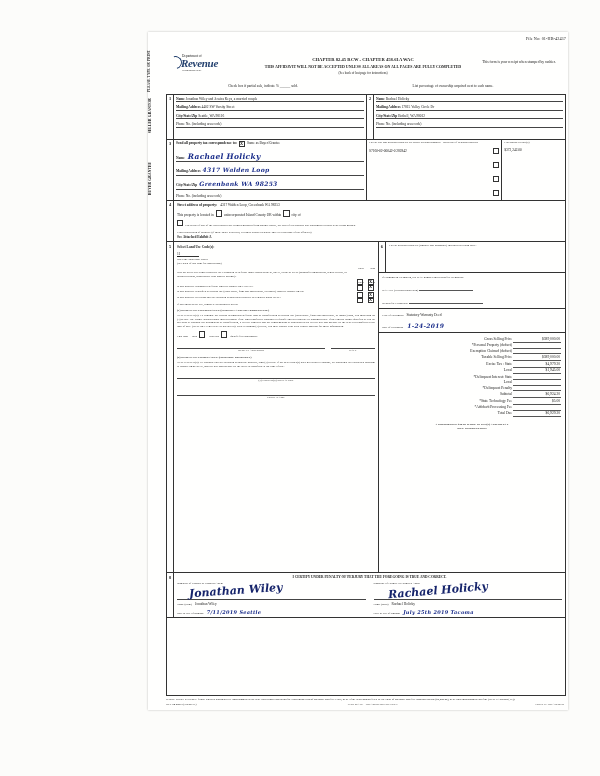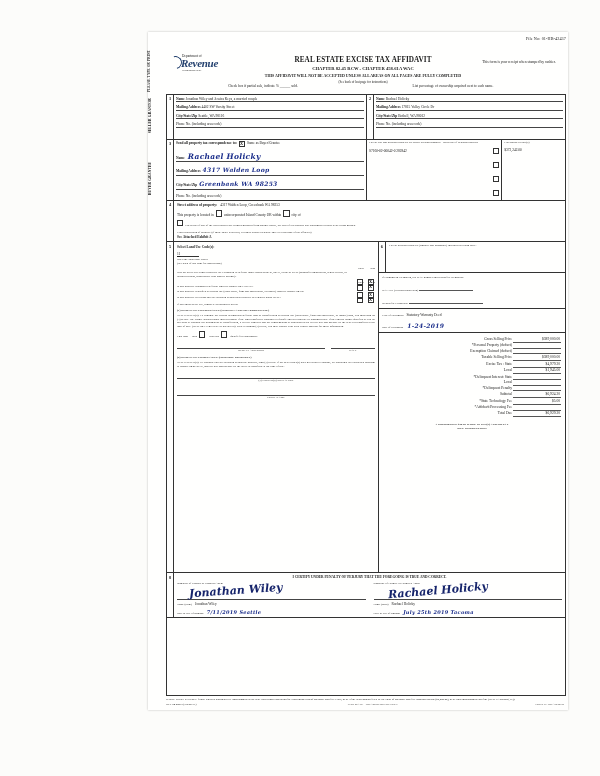--- a/index.html
+++ b/index.html
@@ -147,21 +147,20 @@
     </div>
 
     <div class="logo">
       <div class="swirl"></div>
       <div class="dept" style="margin-left:12px;">Department of</div>
       <div class="rev" style="margin-left:11px;">Revenue</div>
       <div class="wa" style="margin-left:12px;">Washington State</div>
     </div>
 
     <div class="title">
-      <div class="t1">REAL ESTATE EXCISE TAX AFFIDAVIT</div>
       <div class="t2">CHAPTER 82.45 RCW - CHAPTER 458-61A WAC</div>
       <div class="t3">THIS AFFIDAVIT WILL NOT BE ACCEPTED UNLESS ALL AREAS ON ALL PAGES ARE FULLY COMPLETED</div>
       <div class="t4">(See back of last page for instructions)</div>
     </div>
 
     <div class="receipt">This form is your receipt when stamped by cashier.</div>
 
     <div class="rcols">
       <div class="c1">Check box if partial sale, indicate % ______ sold.</div>
       <div class="c2">List percentage of ownership acquired next to each name.</div>

